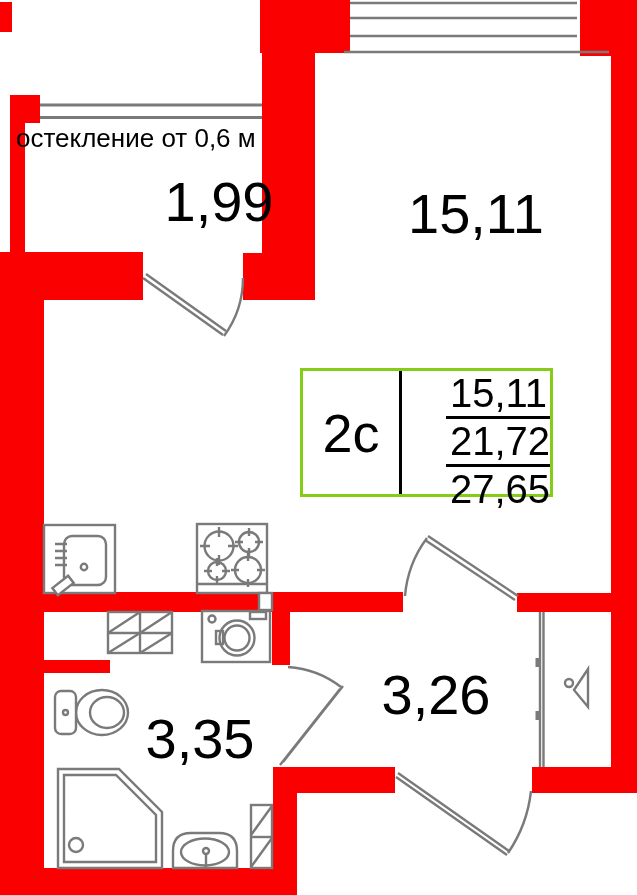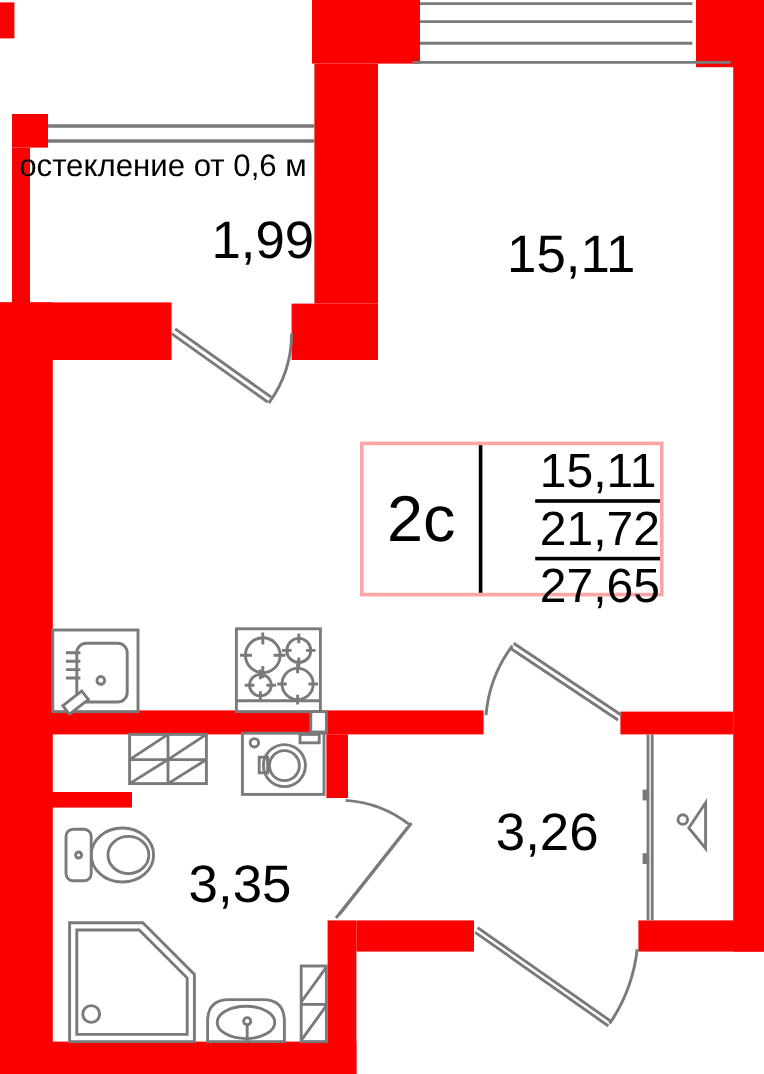--- a/index.html
+++ b/index.html
@@ -6,23 +6,23 @@
   html,body{margin:0;padding:0;background:#fff;}
   .plan{position:relative;width:637px;height:895px;background:#fff;overflow:hidden;
         font-family:"Liberation Sans",sans-serif;}
   .wall{position:absolute;background:var(--wall);}
   svg.lines{position:absolute;left:0;top:0;width:637px;height:895px;}
   svg.lines *{stroke:var(--line);stroke-width:2.4;fill:none;stroke-linecap:butt;}
   svg.lines .fw{fill:#ffffff;}
   svg.lines .fg{fill:var(--line);stroke:none;}
   svg.lines .thick{stroke-width:3;}
   .lbl{position:absolute;color:var(--ink);white-space:nowrap;}
-  .area{font-size:44px;transform:translate(-50%,-50%);}
+  .area{font-size:56px;transform:translate(-50%,-50%);}
   .note{font-size:26px;}
-  .tbl{position:absolute;left:300px;top:368px;width:253px;height:129px;border:3px solid #fca5a5;
+  .tbl{position:absolute;left:300px;top:368px;width:253px;height:129px;border:3px solid #84cc16;
        background:#fff;display:flex;box-sizing:border-box;gap:44px;}
   .tbl .type{width:127px;border-right:3px solid #000;display:flex;align-items:center;
        justify-content:center;font-size:54px;box-sizing:border-box;}
   .tbl .vals{flex:1;display:flex;flex-direction:column;}
   .tbl .vals .vrow{flex:1;display:flex;align-items:center;justify-content:flex-start;
        padding-left:4px;font-size:40px;box-sizing:border-box;}
   .tbl .vals .vrow + .vrow{border-top:3px solid #000;}
 </style>
 </head>
 <body>
@@ -158,21 +158,21 @@
   </svg>
 
   <div class="lbl note" style="left:16px;top:123px;text-align:center;">остекление от 0,6 м</div>
 
   <div class="lbl area" style="left:219px;top:201px;">1,99</div>
 
   <div class="lbl area" style="left:476px;top:213px;">15,11</div>
 
   <div class="lbl area" style="left:200px;top:738px;">3,35</div>
 
-  <div class="lbl area" style="left:456px;top:694px;">3,26</div>
+  <div class="lbl area" style="left:436px;top:694px;">3,26</div>
 
   <div class="tbl">
     <div class="type">2с</div>
     <div class="vals">
       <div class="vrow">15,11</div>
       <div class="vrow">21,72</div>
       <div class="vrow">27,65</div>
     </div>
   </div>
 

